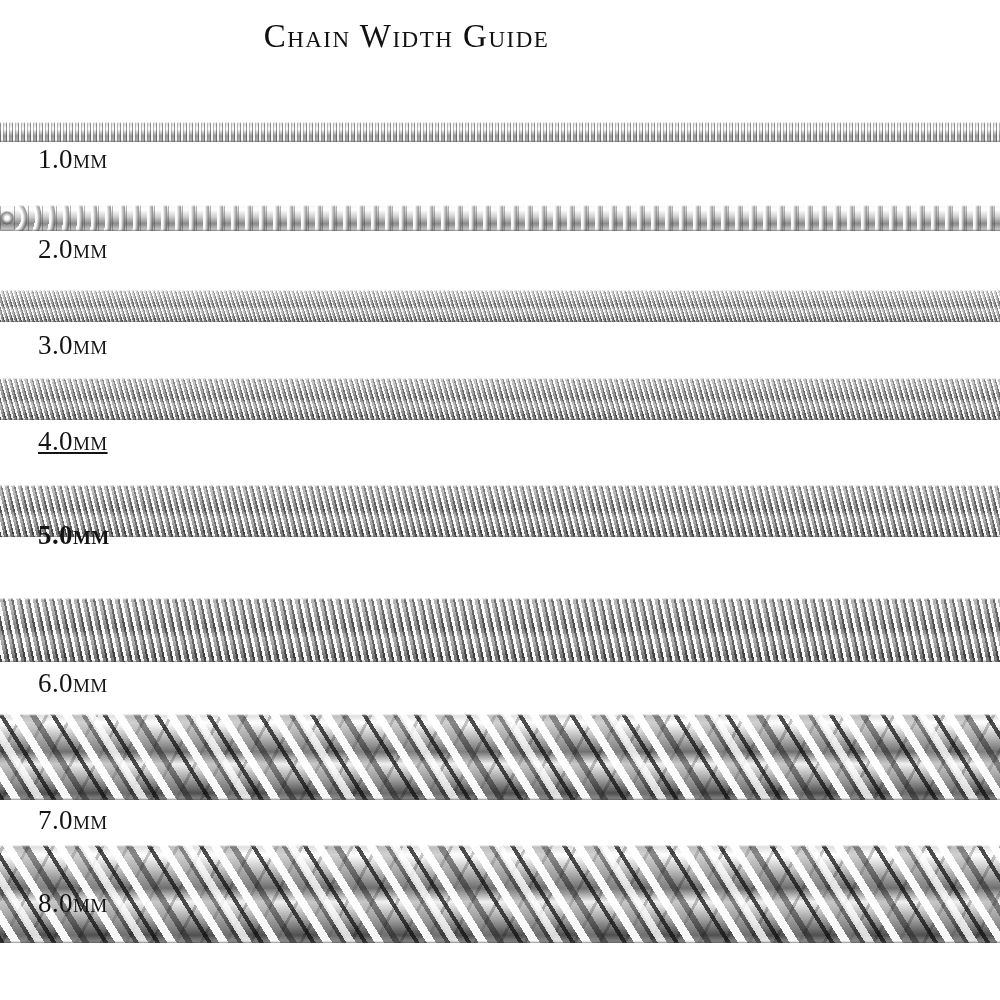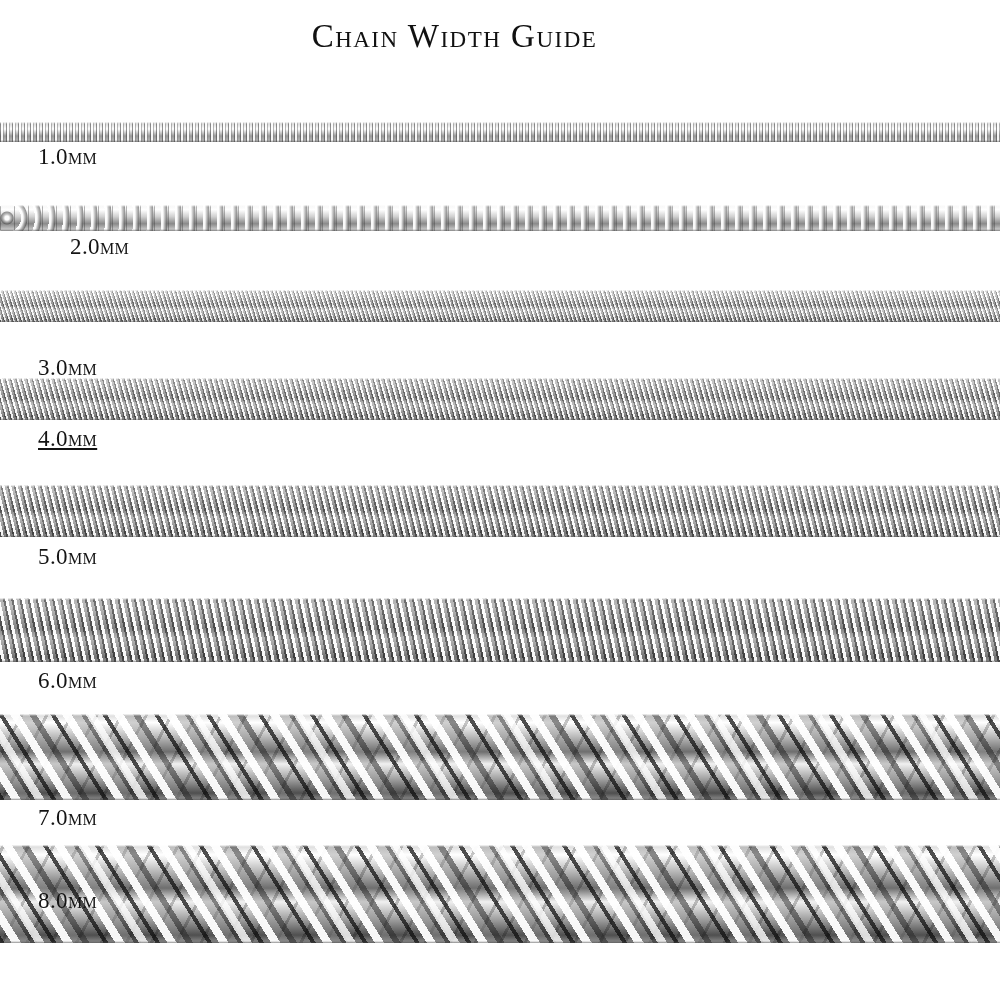--- a/index.html
+++ b/index.html
@@ -26,33 +26,32 @@
     top: 18px;
     left: 0;
     width: 813px;
     text-align: center;
     font-family: "Liberation Serif", serif;
     font-size: 33px;
     letter-spacing: 1.5px;
     font-variant: small-caps;
     color: #111111;
     white-space: nowrap;
-    margin-left: 48px;
   }
   .chain {
     position: absolute;
     left: 0;
     width: 1000px;
     overflow: hidden;
   }
   .label {
     position: absolute;
     left: 38px;
     font-family: "Liberation Serif", serif;
-    font-size: 23px;
+    font-size: 27px;
     color: #141414;
     font-variant: small-caps;
     letter-spacing: 0.4px;
     white-space: nowrap;
   }
 
   
   .metal {
     position: absolute;
     left: 0;
@@ -186,45 +185,45 @@
     <div class="edge-bot"></div>
   </div>
   <div class="label" style="top:144px;">1.0mm</div>
 
   <div class="chain c2" style="top:205px;height:26px;">
     <div class="metal"></div>
     <div class="texture"></div>
     <div class="edge-top"></div>
     <div class="edge-bot"></div>
   </div>
-  <div class="label" style="top:234px;margin-left:32px;">2.0mm</div>
+  <div class="label" style="top:234px;">2.0mm</div>
 
   <div class="chain c3" style="top:290px;height:32px;">
     <div class="metal"></div>
     <div class="texture"></div>
     <div class="edge-top"></div>
     <div class="edge-bot"></div>
   </div>
-  <div class="label" style="top:330px;margin-top:25px;">3.0mm</div>
+  <div class="label" style="top:330px;">3.0mm</div>
 
   <div class="chain c4" style="top:378px;height:42px;">
     <div class="metal"></div>
     <div class="texture"></div>
     <div class="edge-top"></div>
     <div class="edge-bot"></div>
   </div>
   <div class="label" style="top:426px;text-decoration:underline;">4.0mm</div>
 
   <div class="chain c5" style="top:485px;height:52px;">
     <div class="metal"></div>
     <div class="texture"></div>
     <div class="edge-top"></div>
     <div class="edge-bot"></div>
   </div>
-  <div class="label" style="top:544px;">5.0mm</div>
+  <div class="label" style="top:520px;font-weight:bold;">5.0mm</div>
 
   <div class="chain c6" style="top:598px;height:64px;">
     <div class="metal"></div>
     <div class="texture"></div>
     <div class="edge-top"></div>
     <div class="edge-bot"></div>
   </div>
   <div class="label" style="top:668px;font-family:Liberation Serif, serif;">6.0mm</div>
 
   <div class="chain rope c7" style="top:714px;height:86px;">

